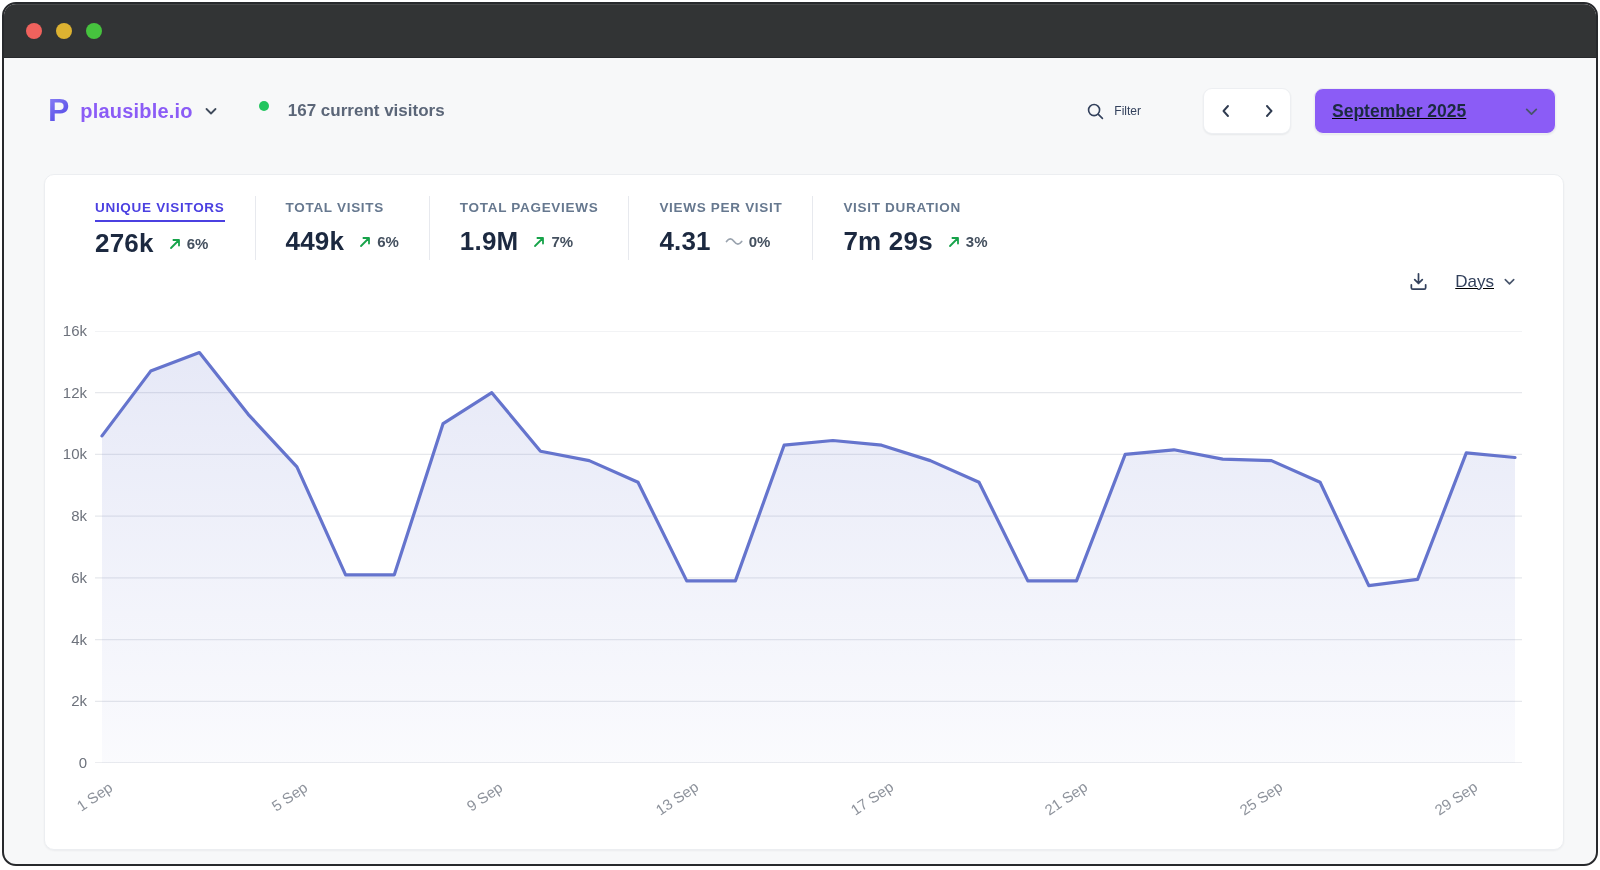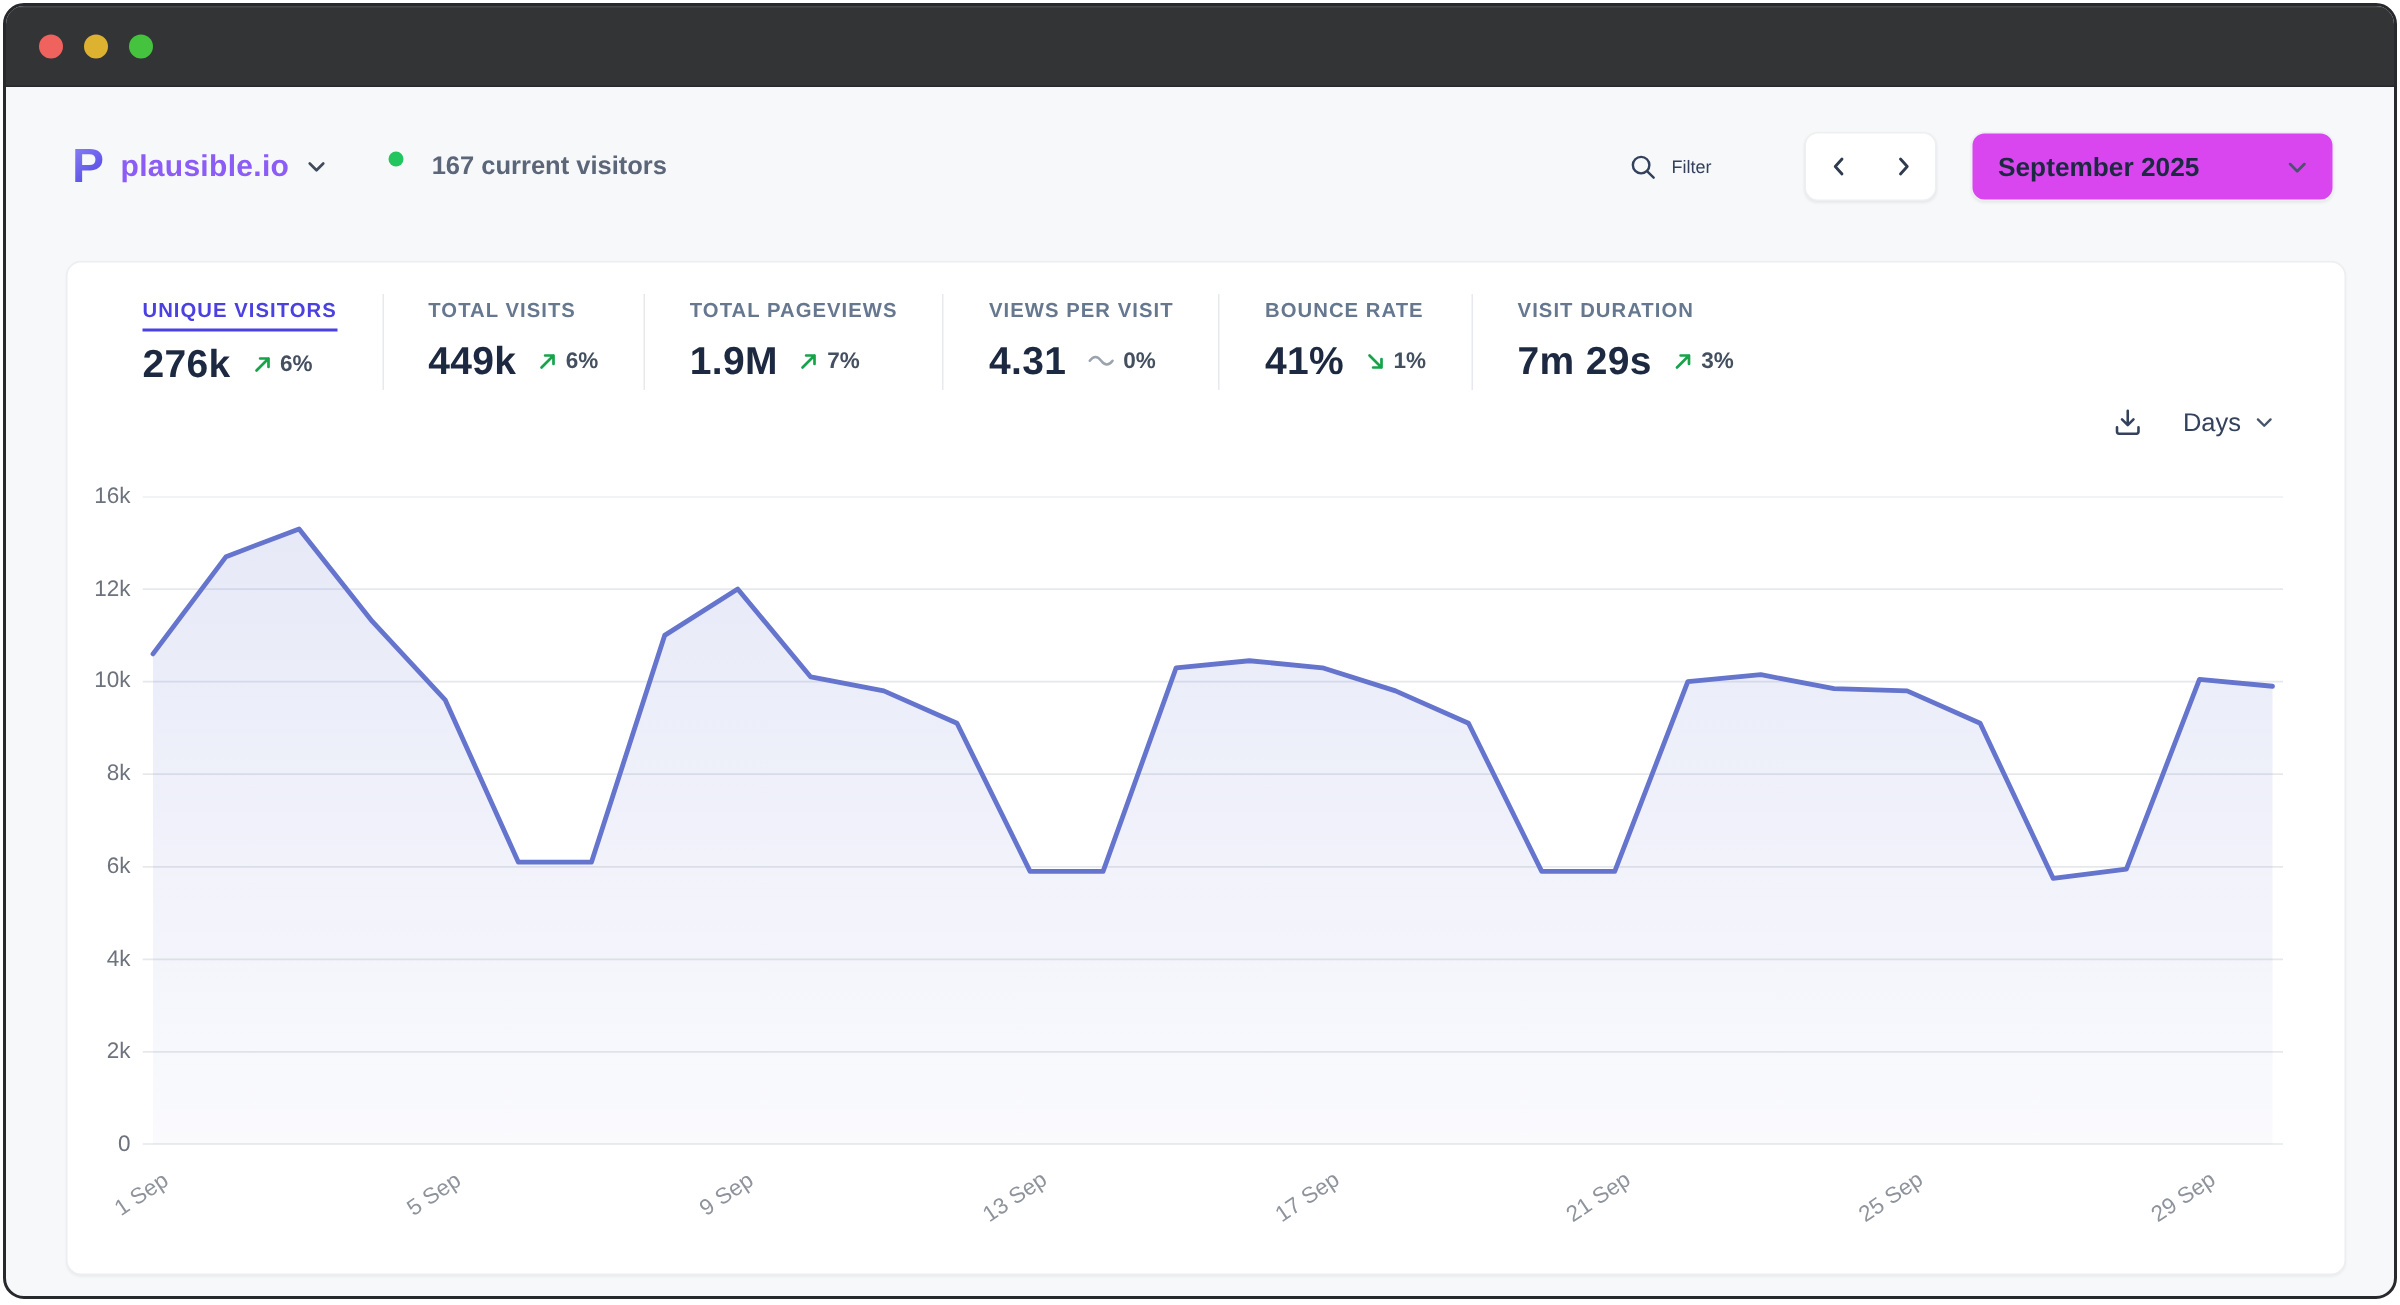--- a/index.html
+++ b/index.html
@@ -35,44 +35,44 @@
 
   .hright { display:flex; align-items:center; }
   .filter-btn { display:flex; align-items:center; gap:9px; font-size:12px; font-weight:500; color:#33415c; cursor:pointer; }
   .navgroup {
     margin-left:62px; width:88px; height:46px; background:#fff; border:1px solid #edeff2;
     border-radius:9px; box-shadow:0 1px 2px rgba(16,24,40,.07);
     display:flex; align-items:stretch;
   }
   .navbtn { flex:1; display:flex; align-items:center; justify-content:center; color:#2f3b50; cursor:pointer; }
   .datepicker {
-    margin-left:23px; width:242px; height:46px; background:#d946ef; border:1px solid #edeff2;
+    margin-left:23px; width:242px; height:46px; background:#8b5cf6; border:1px solid #edeff2;
     border-radius:9px; box-shadow:0 1px 2px rgba(16,24,40,.07);
-    display:flex; align-items:center; justify-content:space-between; padding:0 15px 0 17px; cursor:pointer;
+    display:flex; align-items:center; justify-content:space-between; padding:0 15px 0 17px; cursor:pointer;text-decoration:underline;
   }
   .datepicker-label { font-size:17.5px; font-weight:600; color:#1b2a41; }
 
   .card {
     position:absolute; left:40px; top:170px; width:1520px; height:676px;
     background:#ffffff; border-radius:10px; border:1px solid #eceef1;
     box-shadow:0 1px 2px rgba(16,24,40,.05);
   }
 
   .metrics { position:absolute; left:16px; top:21px; display:flex; align-items:flex-start; }
   .metric { padding:2px 30px 0 30px; border-right:1px solid #e7e9ee; min-height:64px; cursor:pointer; }
   .metric:first-child { padding-left:34px; }
   .metric:last-child { border-right:none; }
   .metric-label { display:inline-block; font-size:13.5px; font-weight:700; letter-spacing:.7px; color:#66788f; padding-bottom:5px; white-space:nowrap; }
   .metric.selected .metric-label { color:#4b40e1; border-bottom:2px solid #4b40e1; }
   .metric-valrow { display:flex; align-items:center; margin-top:6px; gap:14px; }
   .metric-value { font-size:26px; font-weight:800; color:#1c2940; letter-spacing:.2px; white-space:nowrap; }
   .metric-change { display:flex; align-items:center; gap:5px; font-size:15px; font-weight:600; color:#44505f; }
   .metric-change svg { display:block; }
 
-  .chart-controls { position:absolute; top:96px; right:46px; display:flex; align-items:center; gap:26px; }
+  .chart-controls { position:absolute; top:96px; right:46px; display:flex; align-items:center; gap:26px;text-decoration:underline; }
   .dl-btn { color:#33415c; display:flex; cursor:pointer; }
   .interval { display:flex; align-items:center; gap:8px; font-size:17px; font-weight:500; color:#33415c; cursor:pointer; }
 
   .chart-wrap { position:absolute; left:50px; top:156px; width:1427px; height:432px; }
   .y-labels { position:absolute; left:0; top:156px; width:42px; height:432px; }
   .y-label { position:absolute; right:0; width:42px; text-align:right; font-size:15px; color:#6d727c; }
   .x-labels { position:absolute; left:50px; top:596px; height:60px; width:1427px; }
   .x-anchor { position:absolute; top:10px; width:0; height:0; }
   .x-anchor span {
     display:inline-block; white-space:nowrap; font-size:15px; color:#8e939c;
@@ -188,34 +188,20 @@
         <span class="arrow-slot">
                 <svg width="19" height="9" viewBox="0 0 19 9" fill="none">
                   <path d="M1.5 4.5c2.6-3.4 5-3.4 7.6 0s5 3.4 7.6 0" stroke="#9aa3ae" stroke-width="1.7" stroke-linecap="round"></path>
                 </svg>
               </span>
         <span class="pct">0%</span>
       </span>
     </div>
   </div>
 
-  <div class="metric">
-    <span class="metric-label">BOUNCE RATE</span>
-    <div class="metric-valrow">
-      <span class="metric-value">41%</span>
-      <span class="metric-change">
-        <span class="arrow-slot">
-                <svg width="14" height="14" viewBox="0 0 14 14" fill="none">
-                  <path d="M3 3l8 8M11 11H5.4M11 11V5.4" stroke="#17a34a" stroke-width="1.8" stroke-linecap="round" stroke-linejoin="round"></path>
-                </svg>
-              </span>
-        <span class="pct">1%</span>
-      </span>
-    </div>
-  </div>
 
   <div class="metric">
     <span class="metric-label">VISIT DURATION</span>
     <div class="metric-valrow">
       <span class="metric-value">7m 29s</span>
       <span class="metric-change">
         <span class="arrow-slot">
                 <svg width="14" height="14" viewBox="0 0 14 14" fill="none">
                   <path d="M3 11L11 3M11 3H5.4M11 3v5.6" stroke="#17a34a" stroke-width="1.8" stroke-linecap="round" stroke-linejoin="round"></path>
                 </svg>

